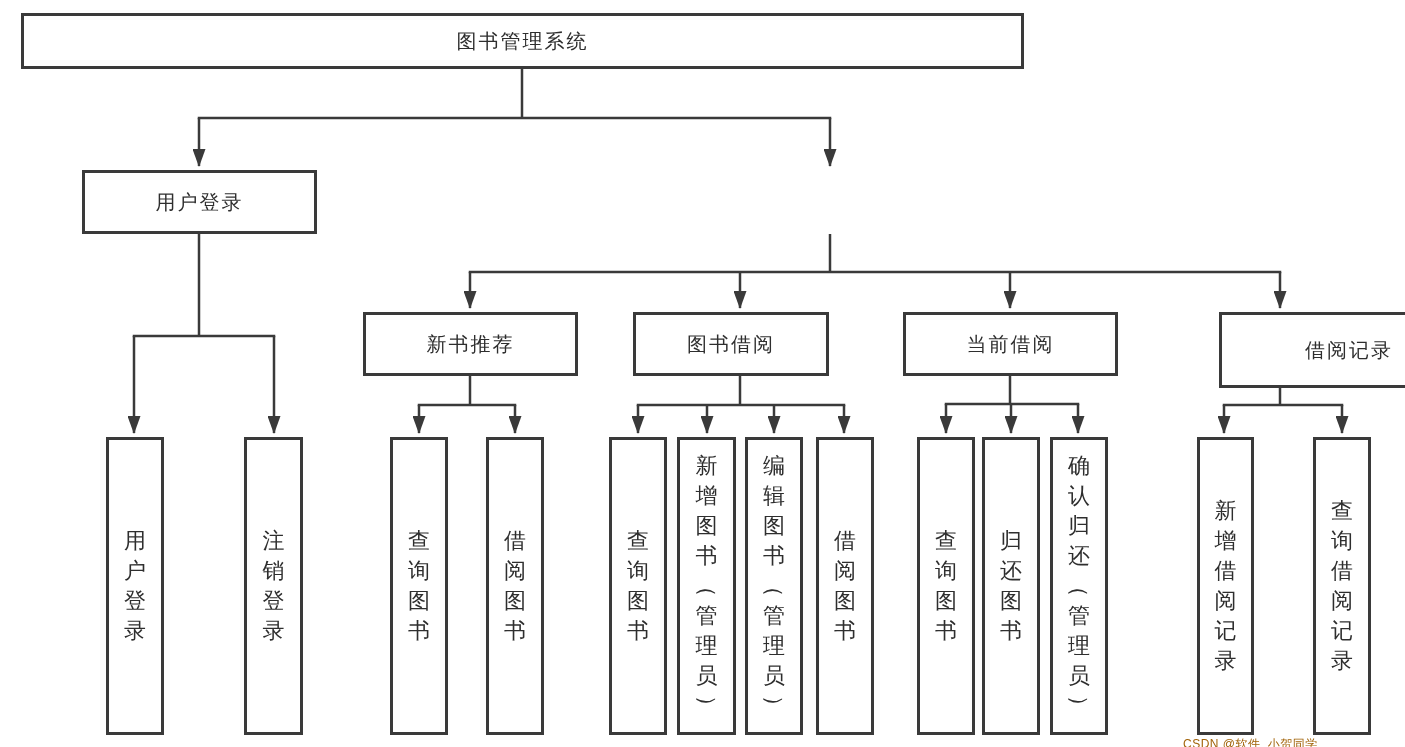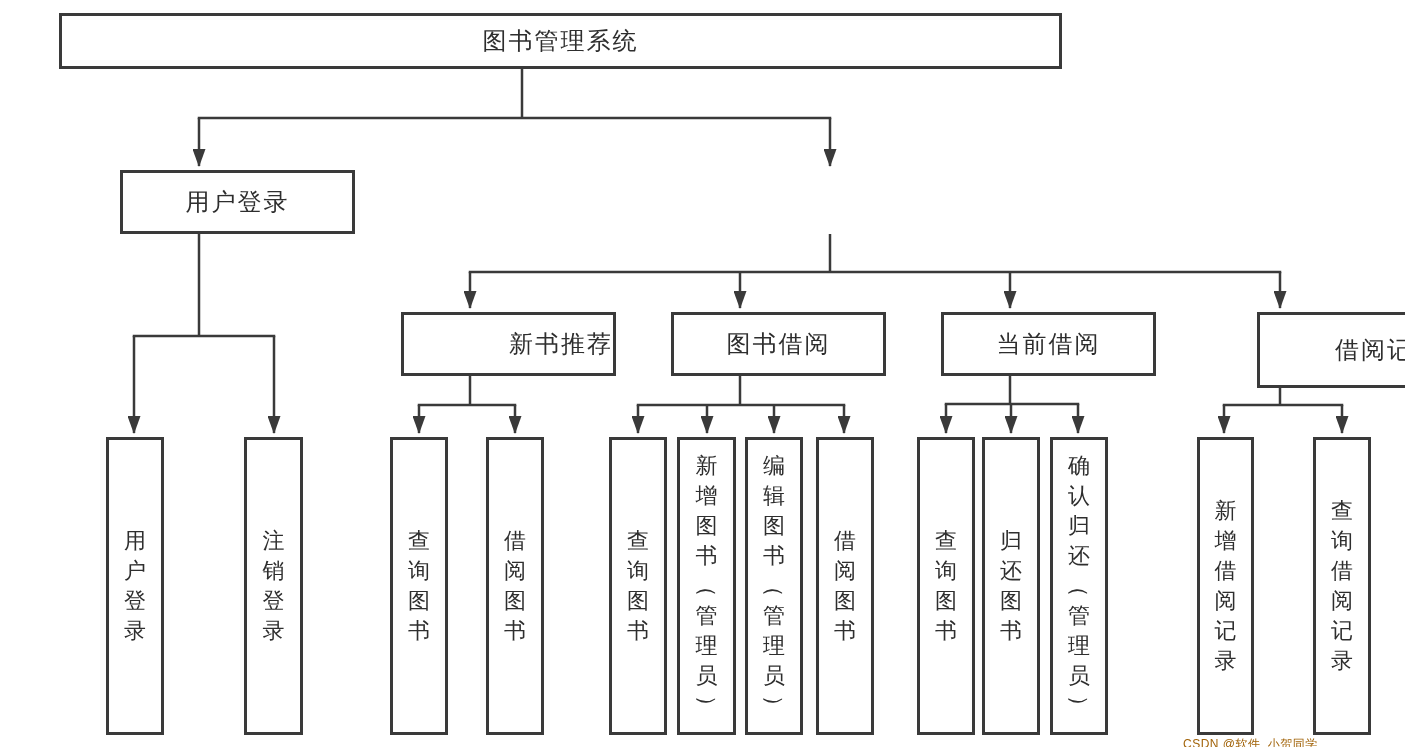--- a/index.html
+++ b/index.html
@@ -15,21 +15,21 @@
   #wires { position: absolute; left: 0; top: 0; width: 1405px; height: 747px; }
   .node {
     position: absolute;
     box-sizing: border-box;
     border: 3px solid #3a3a3a;
     background: #ffffff;
     display: flex;
     align-items: center;
     justify-content: center;
   }
-  .hnode { font-size: 24px; letter-spacing: 2px; font-weight: 400; margin-left: 38px; }
+  .hnode { font-size: 20px; letter-spacing: 2px; font-weight: 400; }
   .vnode { flex-direction: column; }
   .vlabel { display: block; font-size: 22px; }
   .vchar {
     display: block;
     height: 30px;
     line-height: 30px;
     width: 30px;
     text-align: center;
   }
   .vchar.rot { transform: rotate(90deg); }
@@ -100,24 +100,24 @@
   </svg>
 
   <div class="node hnode" style="left:21px; top:13px; width:1003px; height:56px;">
     <span>图书管理系统</span>
   </div>
 
   <div class="node hnode" style="left:82px; top:170px; width:235px; height:64px;text-align:right;">
     <span>用户登录</span>
   </div>
 
-  <div class="node hnode" style="left:363px; top:312px; width:215px; height:64px;justify-content:flex-end;">
+  <div class="node hnode" style="left:363px; top:312px; width:215px; height:64px;">
     <span>新书推荐</span>
   </div>
-  <div class="node hnode" style="left:633px; top:312px; width:215px; height:64px;">
+  <div class="node hnode" style="left:633px; top:312px; width:196px; height:64px;">
     <span>图书借阅</span>
   </div>
   <div class="node hnode" style="left:903px; top:312px; width:215px; height:64px;">
     <span>当前借阅</span>
   </div>
   <div class="node hnode" style="left:1219px; top:312px; width:215px; height:76px;padding-left:45px;">
     <span>借阅记录</span>
   </div>
 
   <div class="node vnode" style="left:106px; top:437px; width:58px; height:298px;">

